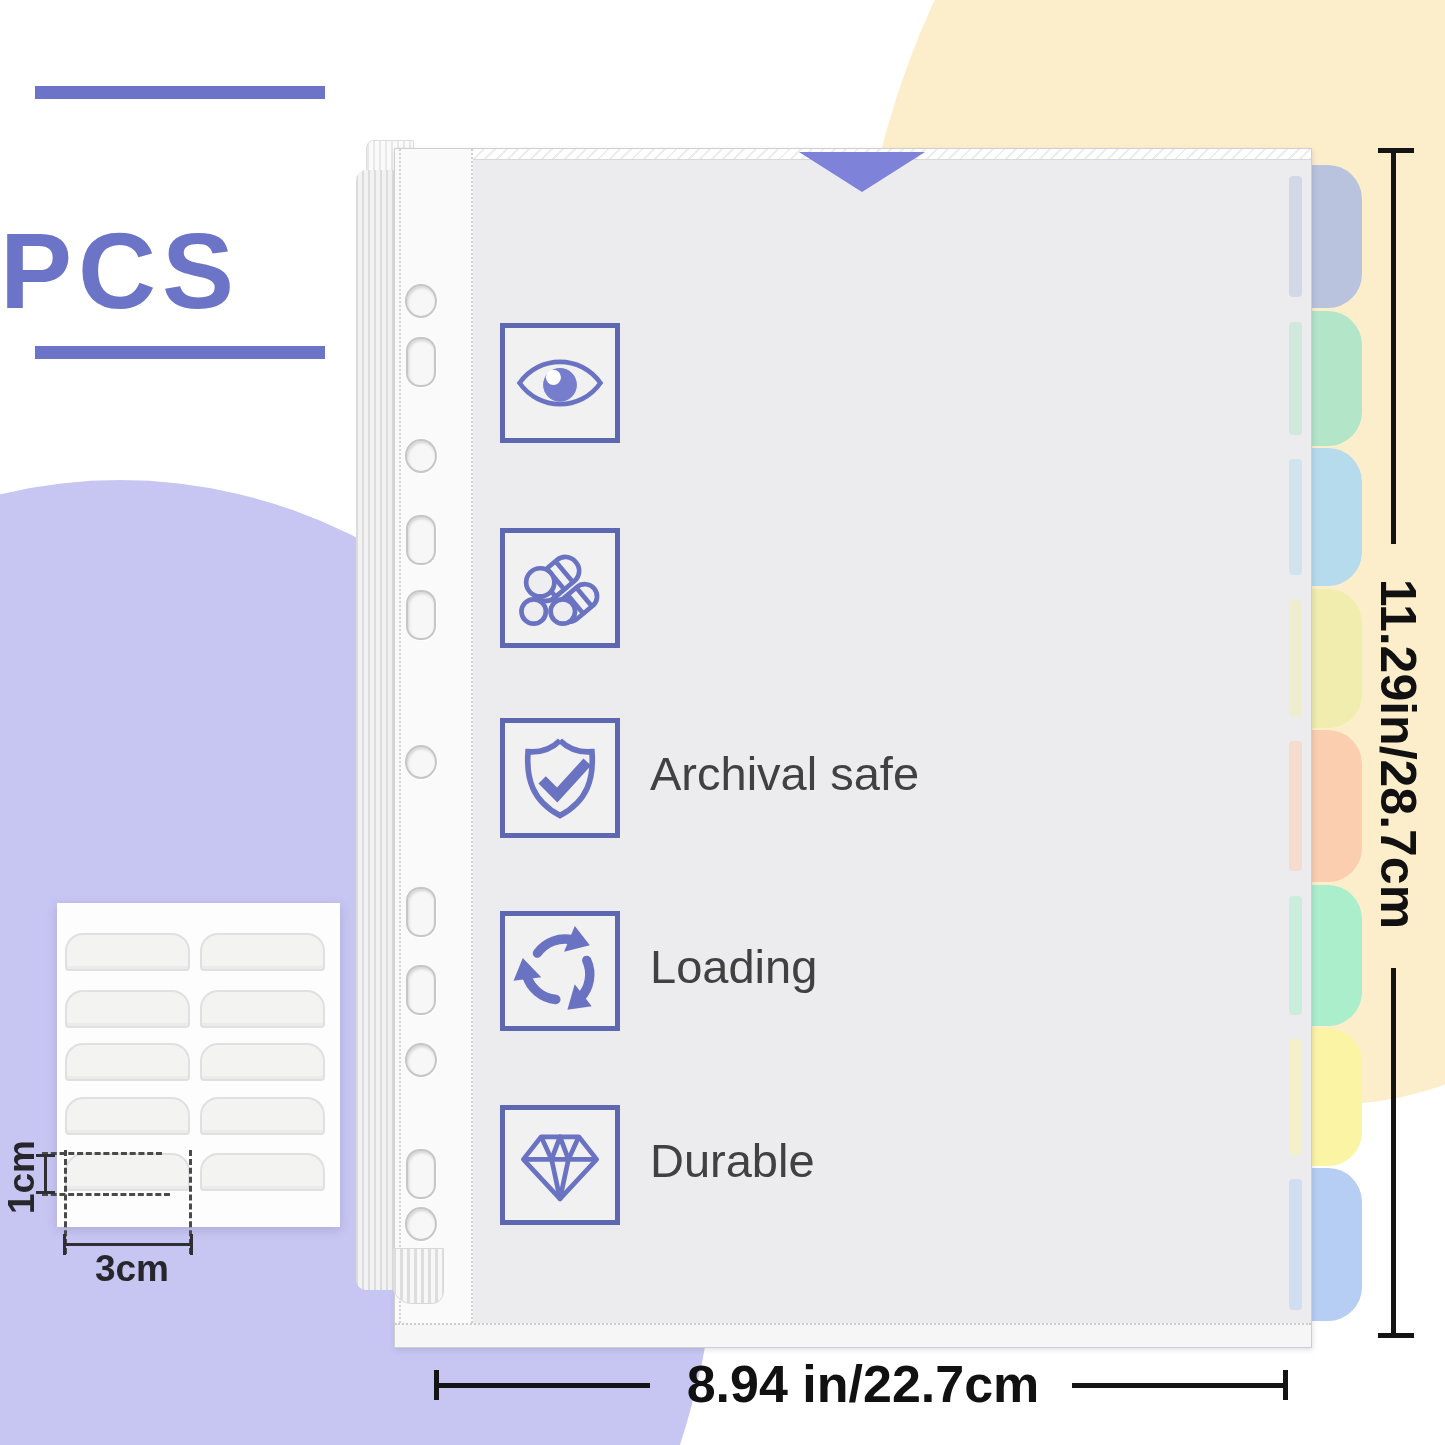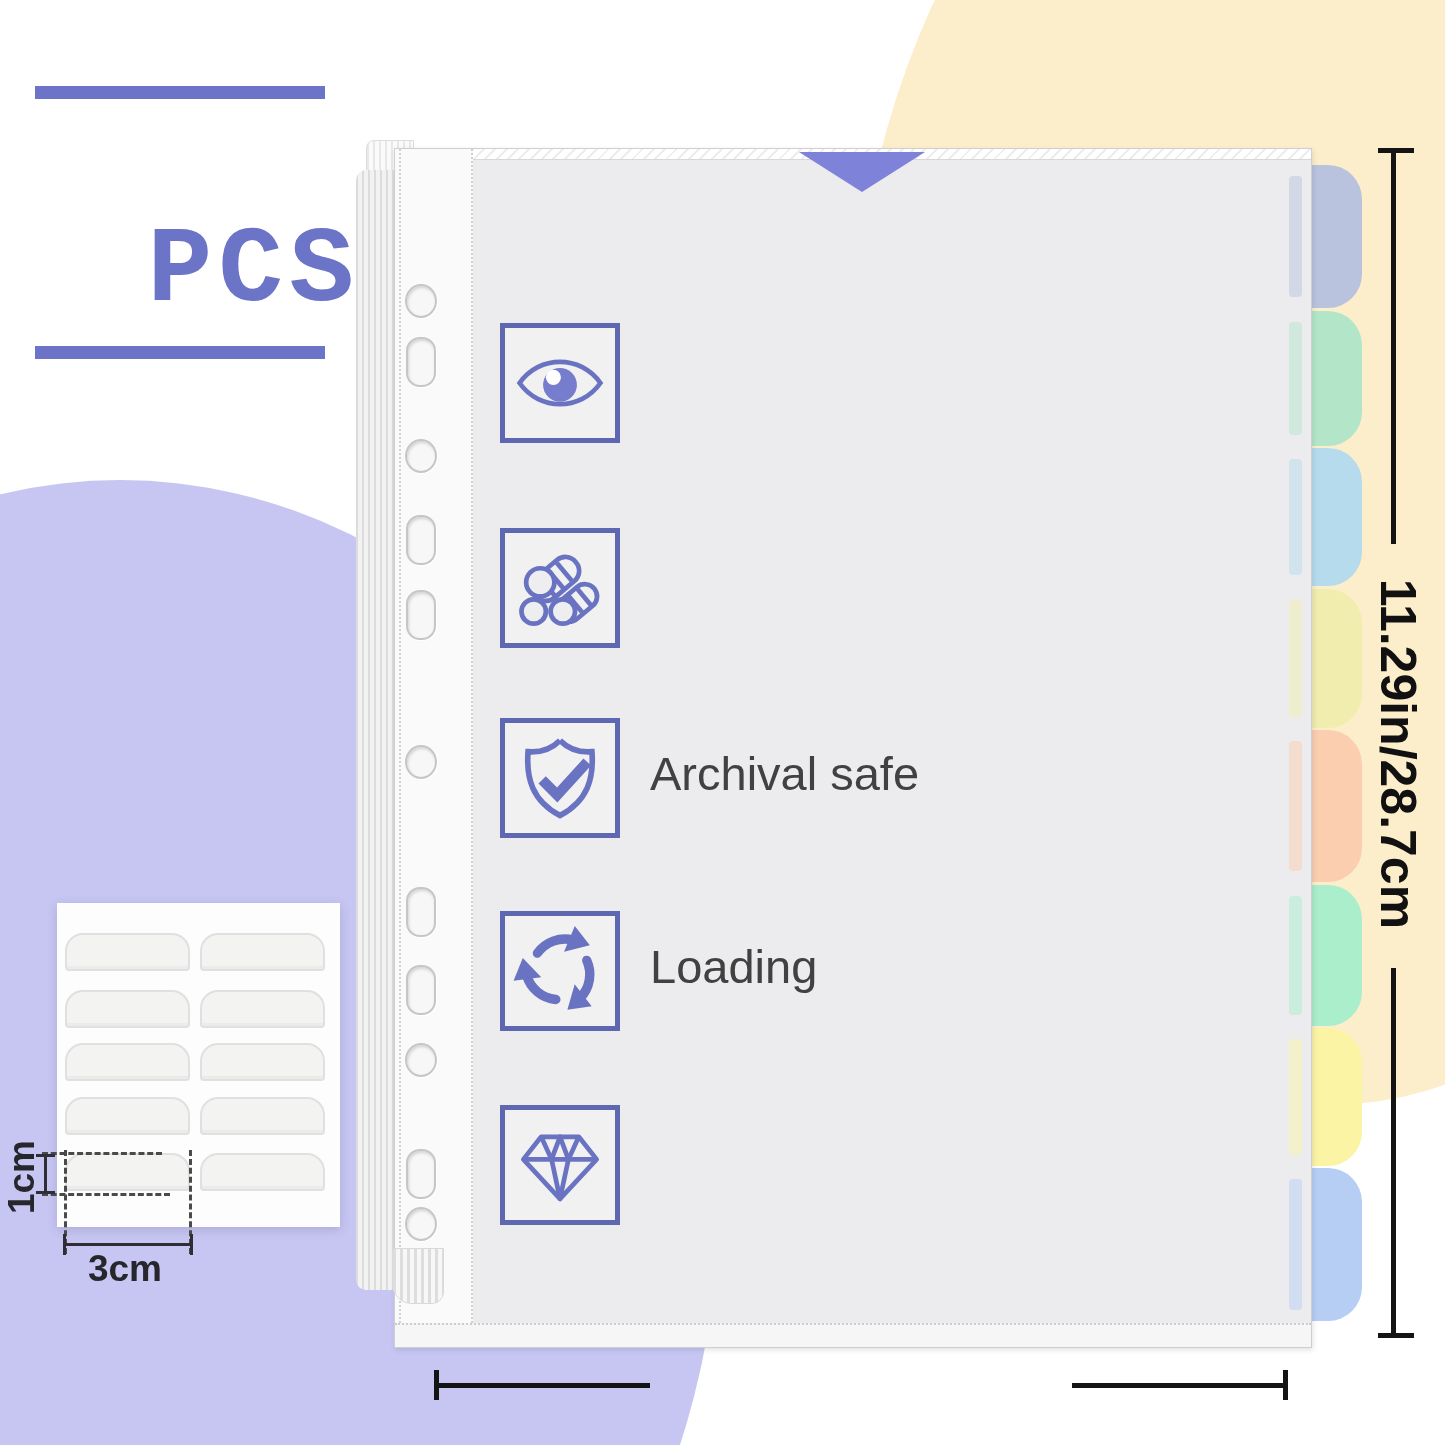--- a/index.html
+++ b/index.html
@@ -11,22 +11,22 @@
   .blob{position:absolute;border-radius:50%;}
   #blob-purple{left:-480px;top:480px;width:1200px;height:1420px;z-index:0;}
   #blob-cream{left:850px;top:-305px;width:960px;height:1410px;z-index:0;}
 
   
   .badge-bar{position:absolute;left:35px;width:290px;height:13px;z-index:6;}
   .badge-num{position:absolute;left:0px;top:92px;width:360px;text-align:center;
      font-family:"DejaVu Serif","Liberation Serif",serif;font-weight:bold;
      font-size:122px;line-height:1;letter-spacing:10px;z-index:6;
      text-shadow:3px 3px 0 rgba(255,255,255,.95);}
-  .badge-pcs{position:absolute;left:0px;top:212px;width:360px;text-align:right;
-     font-family:Liberation Mono, monospace;font-weight:bold;
+  .badge-pcs{position:absolute;left:0px;top:212px;width:360px;text-align:left;
+     font-family:Liberation Sans, sans-serif;font-weight:bold;
      font-size:108px;line-height:1.1;letter-spacing:6px;z-index:6;
      text-shadow:3px 3px 0 rgba(255,255,255,.95);}
 
   
   .tab{position:absolute;left:1300px;width:62px;border-radius:0 34px 34px 0;z-index:1;}
   .tab-strip{position:absolute;width:13px;opacity:.5;border-radius:4px;z-index:4;}
 
   
   #stack-edge{left:356px;top:170px;width:38px;height:1120px;z-index:2;
      background:repeating-linear-gradient(90deg,#dcdcdc 0 2px,#f2f2f2 2px 6px);
@@ -78,21 +78,21 @@
      box-shadow:0 3px 10px rgba(70,70,120,.20);}
   .sticker{position:absolute;width:125px;height:38px;background:#f3f3f2;
      border:2px solid #e0e0e0;border-radius:18px 18px 4px 4px;box-sizing:border-box;
      box-shadow:inset 0 -3px 0 rgba(0,0,0,.03);}
   .dash-h{position:absolute;border-top:3px dashed #4a4a4a;z-index:6;}
   .dash-v{position:absolute;border-left:3px dashed #4a4a4a;z-index:6;}
   .meas{position:absolute;background:#2e2e34;z-index:6;}
   .meas-text{position:absolute;z-index:6;color:#26262c;font-weight:bold;font-size:37px;
      text-align:center;}
   #sticker-h-label{left:-18px;top:1156px;width:80px;transform:rotate(-90deg);}
-  #sticker-w-label{left:75px;top:1248px;width:100px;}
+  #sticker-w-label{left:82px;top:1248px;width:100px;}
 </style>
 </head>
 <body>
 
 <div id="stage">
 
   <div id="blob-purple" class="blob" style="background: rgb(199, 198, 242);"></div>
   <div id="blob-cream" class="blob" style="background: rgb(253, 238, 203);"></div>
 
   <div class="badge-bar" style="top: 86px; background: rgb(107, 116, 199);"></div>
@@ -207,29 +207,31 @@
   <div class="feat-box" style="top:1105px">
     <svg viewBox="0 0 100 100">
       <g fill="none" stroke="#6a73c2" stroke-width="5" stroke-linejoin="round">
         <polygon points="30,20 70,20 89,44 50,86 11,44"></polygon>
         <line x1="11" y1="44" x2="89" y2="44"></line>
         <polyline points="30,20 41,44 50,86 59,44 70,20"></polyline>
         <polyline points="41,44 50,20 59,44"></polyline>
       </g>
     </svg>
   </div>
+  <div class="feat-label" style="top:1100px">Durable</div>
 
   <div class="dim" style="left:1378px;top:148px;width:36px;height:5px"></div>
   <div class="dim" style="left:1391px;top:148px;width:5px;height:396px"></div>
   <div id="dim-h-text" class="dim-text">11.29in/28.7cm</div>
   <div class="dim" style="left:1391px;top:968px;width:5px;height:368px"></div>
   <div class="dim" style="left:1378px;top:1333px;width:36px;height:5px"></div>
 
   <div class="dim" style="left:434px;top:1370px;width:5px;height:30px"></div>
   <div class="dim" style="left:434px;top:1383px;width:216px;height:5px"></div>
+  <div id="dim-w-text" class="dim-text">8.94 in/22.7cm</div>
   <div class="dim" style="left:1072px;top:1383px;width:214px;height:5px"></div>
   <div class="dim" style="left:1283px;top:1370px;width:5px;height:30px"></div>
 
   <div id="sticker-sheet" class="abs">
       <div class="sticker" style="left: 8px; top: 30px;"></div>
       <div class="sticker" style="left: 143px; top: 30px;"></div>
       <div class="sticker" style="left: 8px; top: 87px;"></div>
       <div class="sticker" style="left: 143px; top: 87px;"></div>
       <div class="sticker" style="left: 8px; top: 140px;"></div>
       <div class="sticker" style="left: 143px; top: 140px;"></div>

